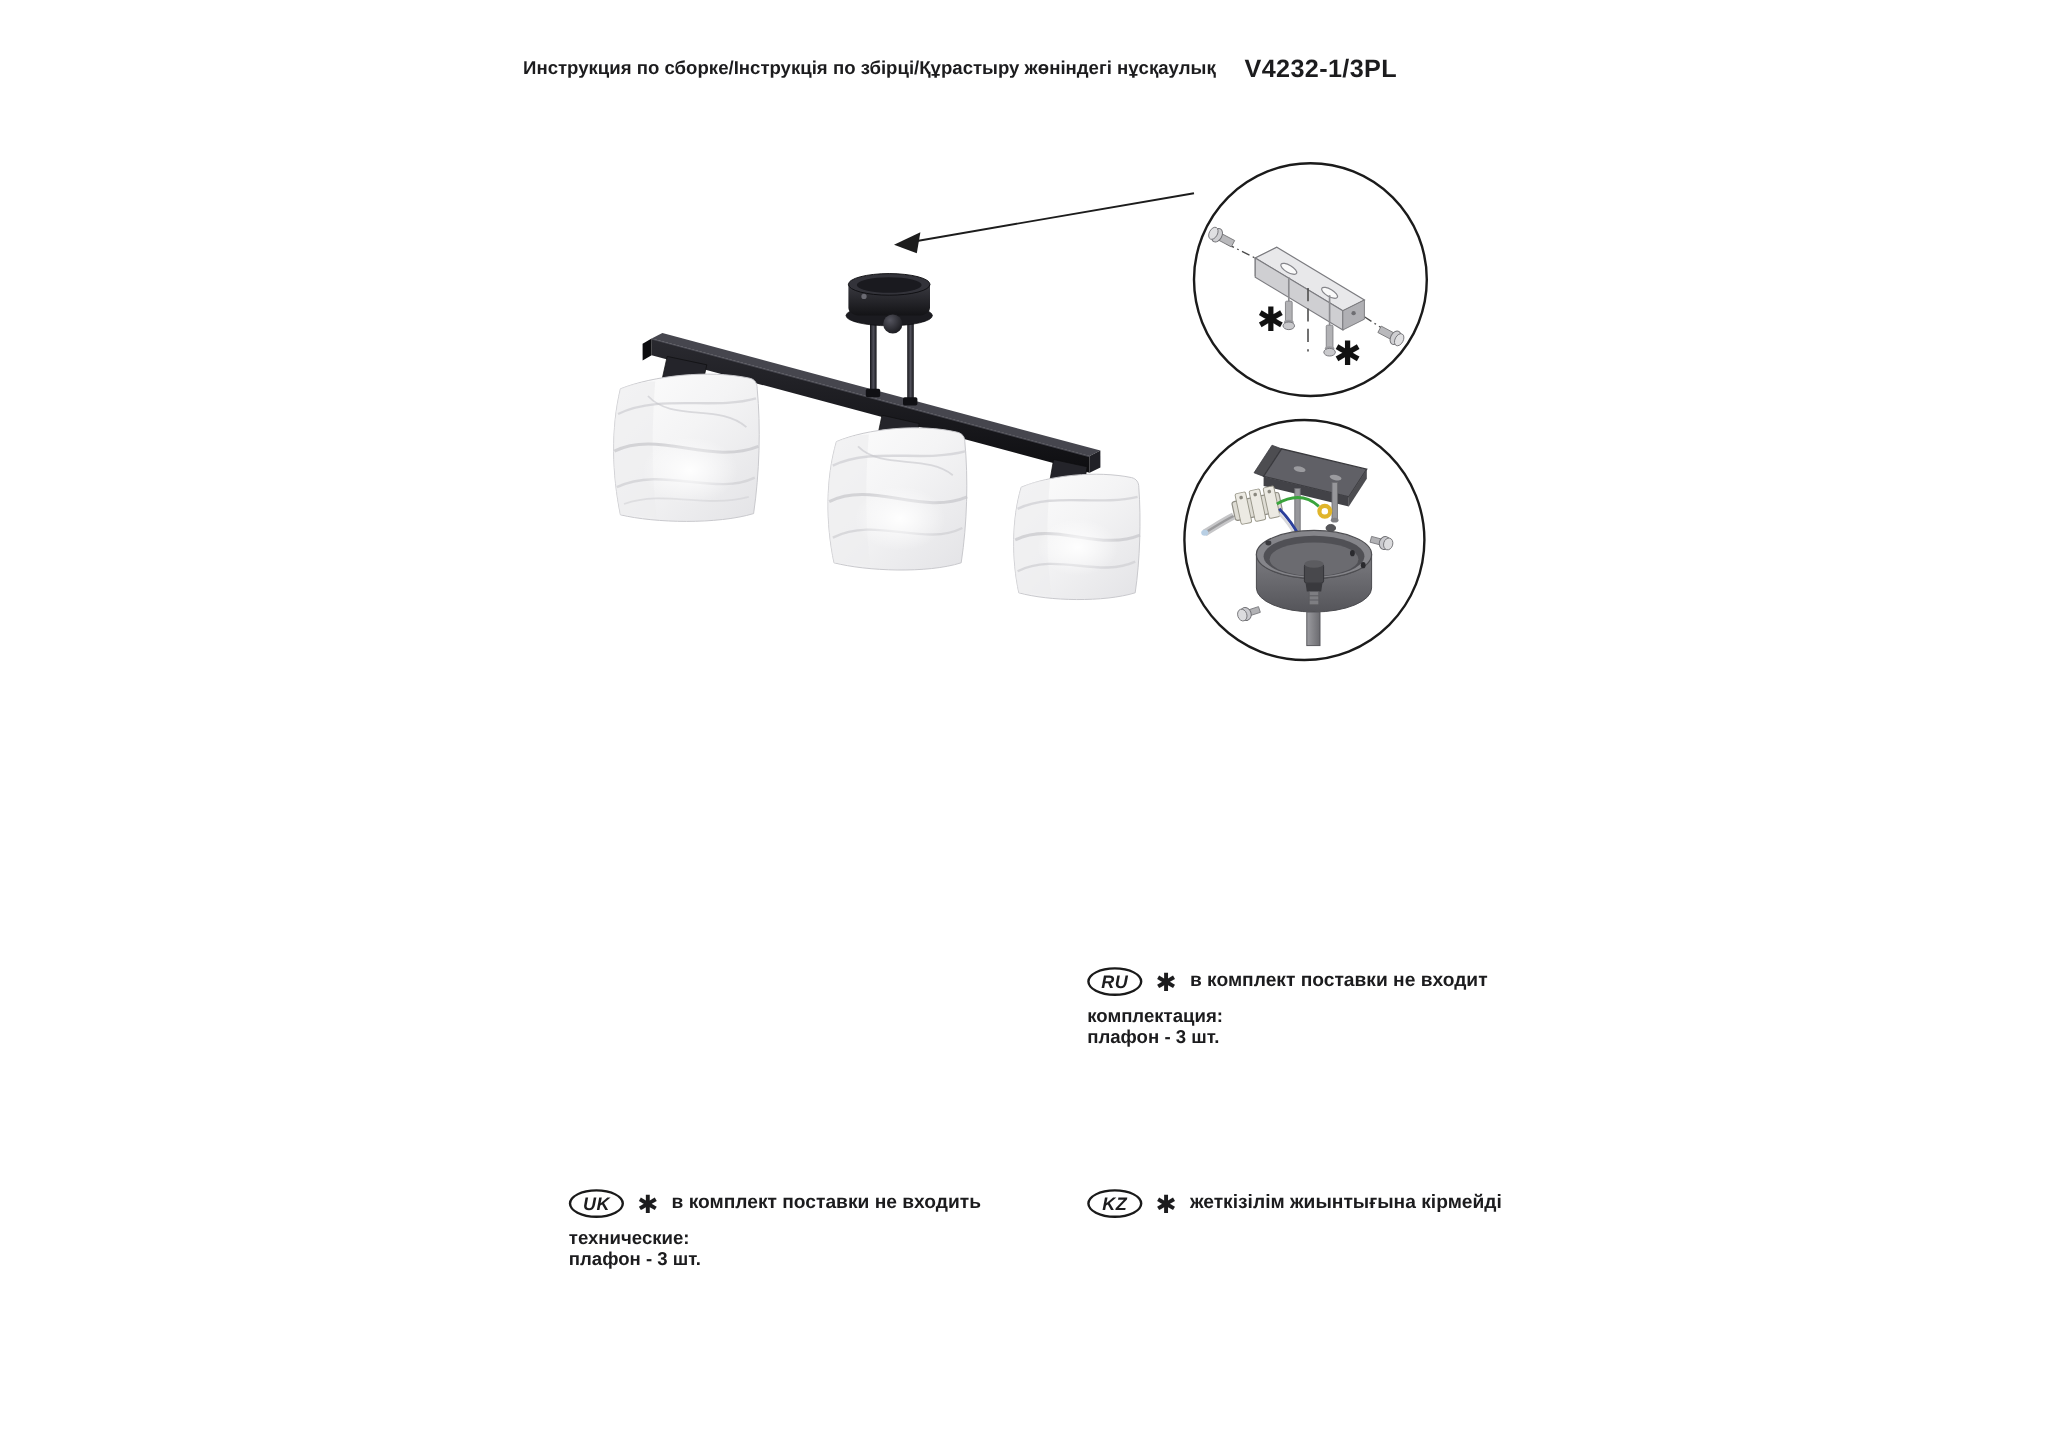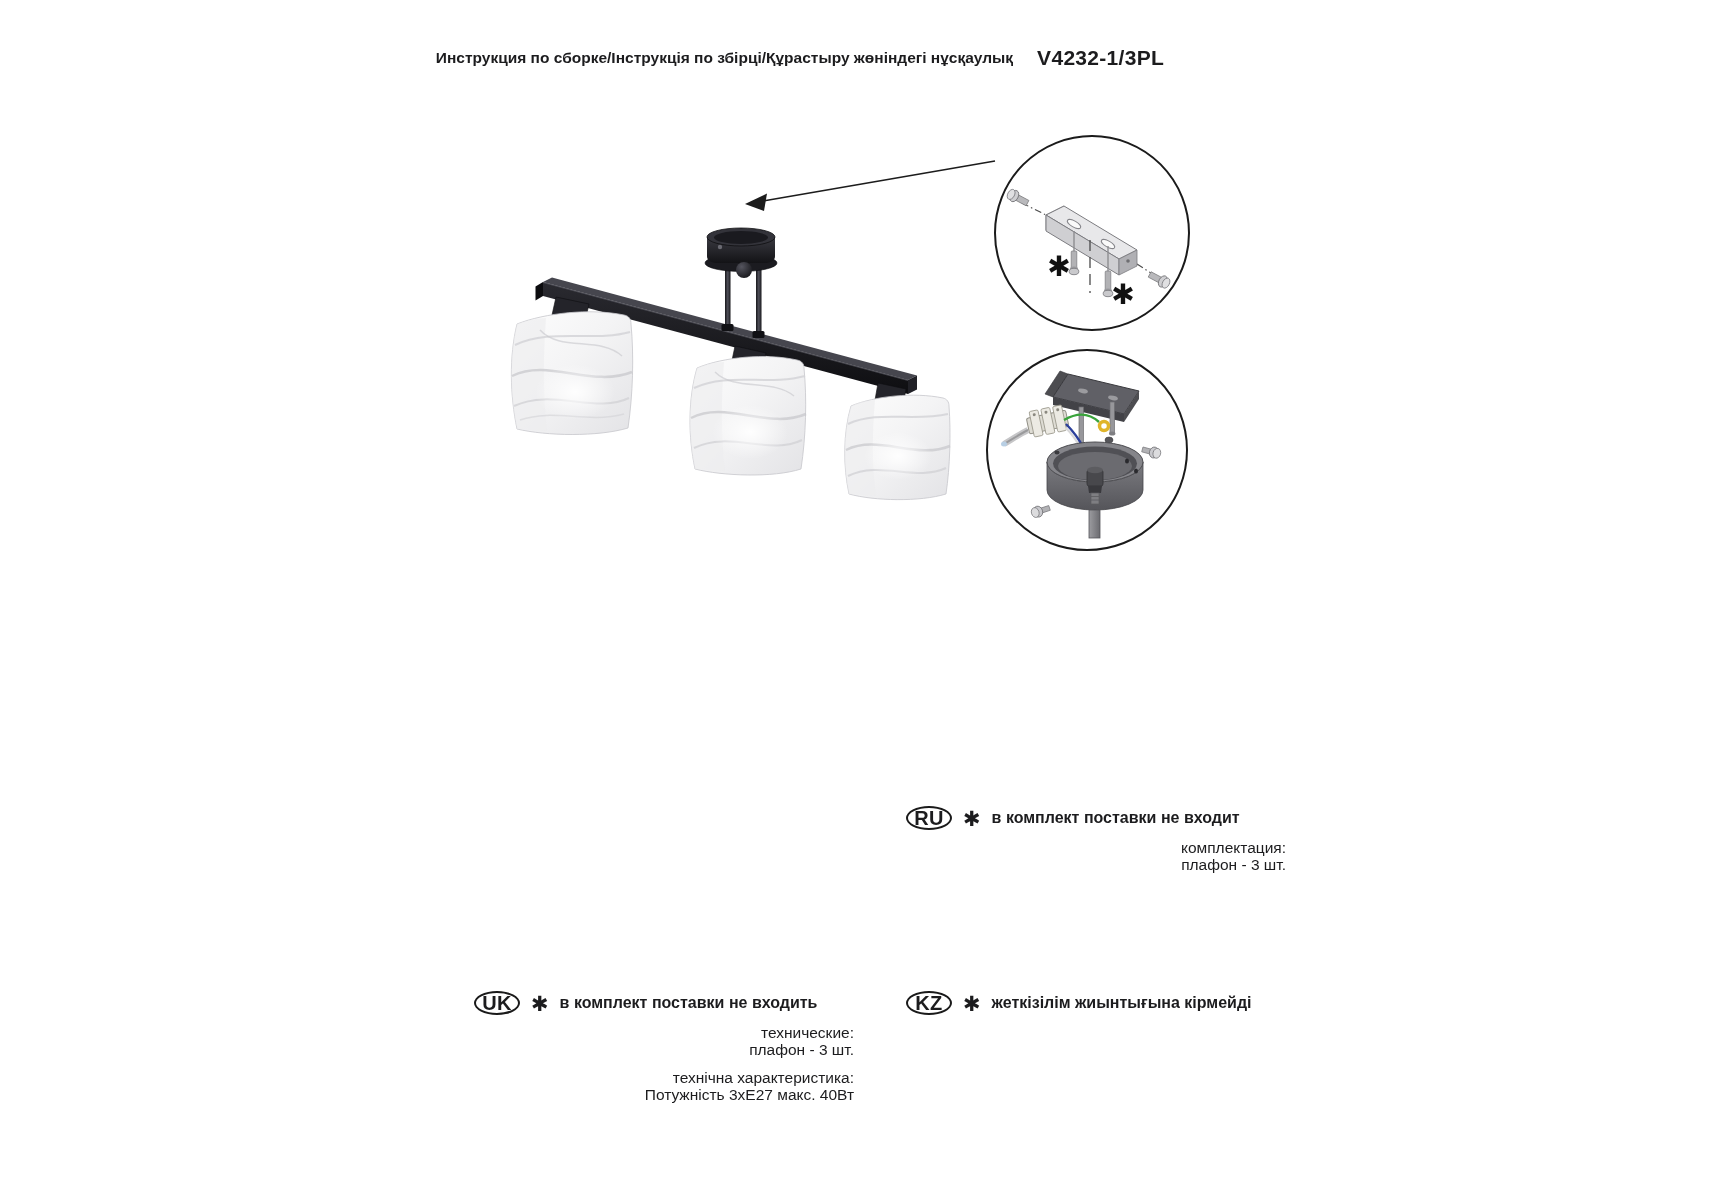--- a/index.html
+++ b/index.html
@@ -7,26 +7,26 @@
        font-family:"Liberation Sans",sans-serif;color:#1c1c1e;}
   .title{position:absolute;left:0;top:46px;width:1600px;text-align:center;
          font-weight:700;font-size:15.5px;white-space:nowrap;}
   .title .model{font-size:21px;margin-left:24px;vertical-align:-2px;letter-spacing:.3px;}
   .diagram{position:absolute;left:430px;top:100px;width:830px;height:520px;}
   .lang{position:absolute;width:380px;}
   .lang-head{display:flex;align-items:center;gap:11px;margin-bottom:10px;}
   .badge{box-sizing:border-box;min-width:46px;height:24px;padding:0 6px;
          border:2.4px solid #1a1a1a;border-radius:50%;
          display:flex;align-items:center;justify-content:center;
-         font-weight:700;font-size:20px;letter-spacing:.4px;line-height:1;}
+         font-weight:700;font-size:15px;letter-spacing:.4px;line-height:1;font-style:italic;}
   .star{font-family:"DejaVu Sans",sans-serif;font-weight:700;font-size:21px;line-height:1;
         transform:translateY(1px);}
   .note{font-weight:700;font-size:16px;white-space:nowrap;}
   .group{margin-bottom:12px;}
-  .line{font-weight:400;font-size:15.5px;line-height:16.5px;white-space:nowrap;text-align:right;}
+  .line{font-weight:700;font-size:15.5px;line-height:16.5px;white-space:nowrap;}
   .swirl{fill:none;stroke:#d2d2d6;}
   .swirl2{fill:none;stroke:#c6c6cb;}
 </style>
 </head>
 <body>
 
 <div class="title">
   <span>Инструкция по сборке/Інструкція по збірці/Құрастыру жөніндегі нұсқаулық</span><span class="model">V4232-1/3PL</span>
 </div>
 
@@ -267,24 +267,20 @@
 <div class="lang" style="left:474px;top:991px;">
   <div class="lang-head">
     <div class="badge">UK</div>
     <span class="star">✱</span>
     <span class="note">в комплект поставки не входить</span>
   </div>
   <div class="group">
     <div class="line">технические:</div>
     <div class="line">плафон - 3 шт.</div>
   </div>
-  <div class="group">
-    <div class="line">технічна характеристика:</div>
-    <div class="line">Потужність 3хЕ27 макс. 40Вт</div>
-  </div>
 </div>
 
 <div class="lang" style="left:906px;top:991px;">
   <div class="lang-head">
     <div class="badge">KZ</div>
     <span class="star">✱</span>
     <span class="note">жеткізілім жиынтығына кірмейді</span>
   </div>
 </div>
 

